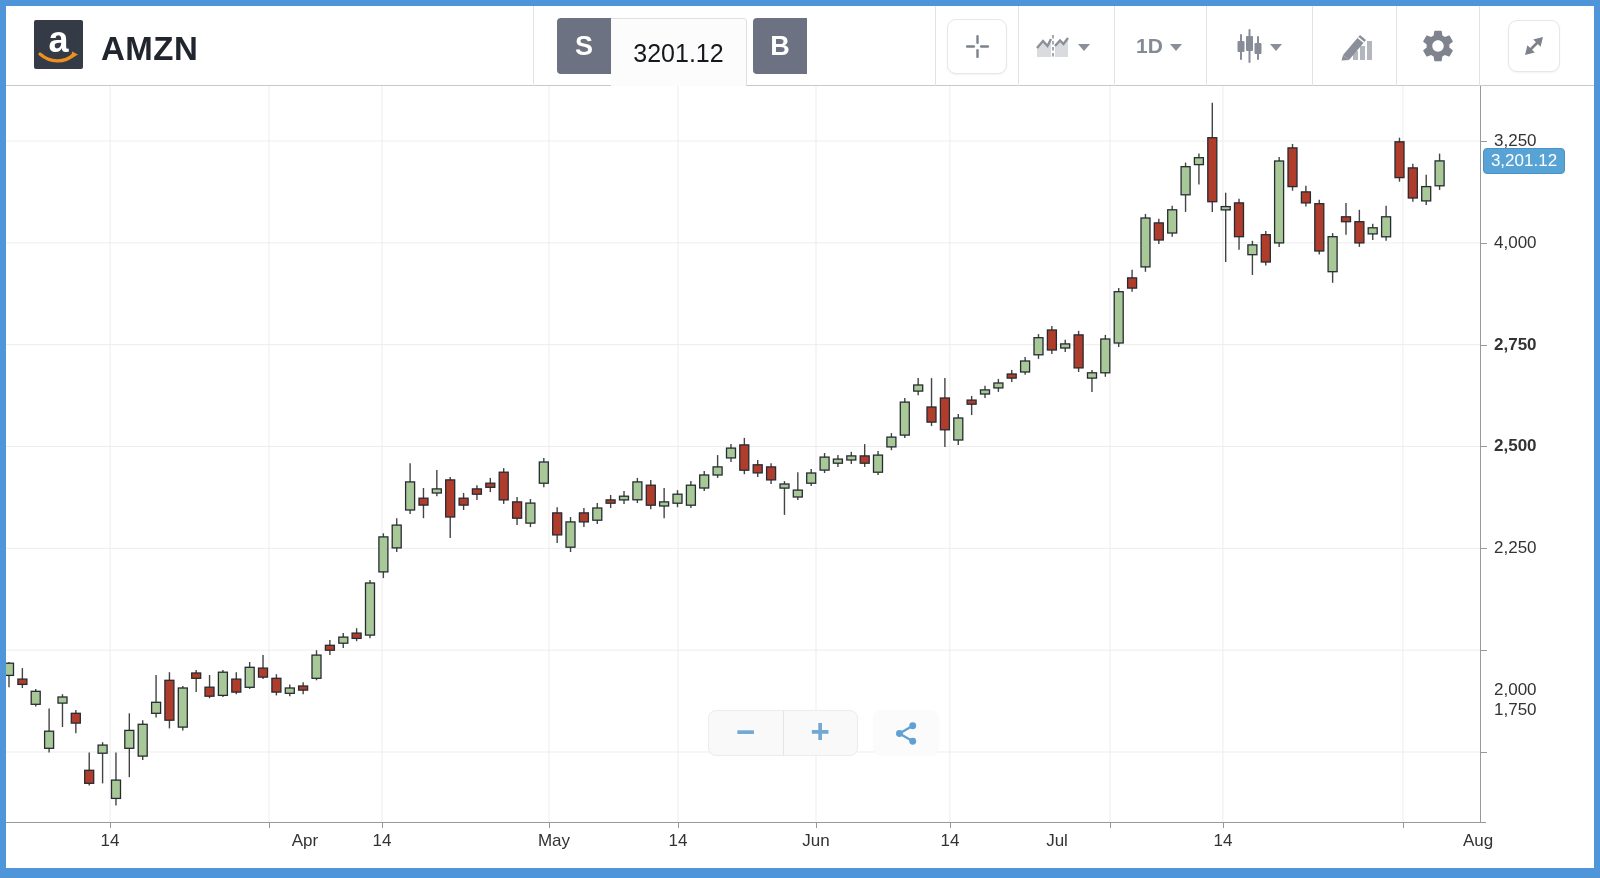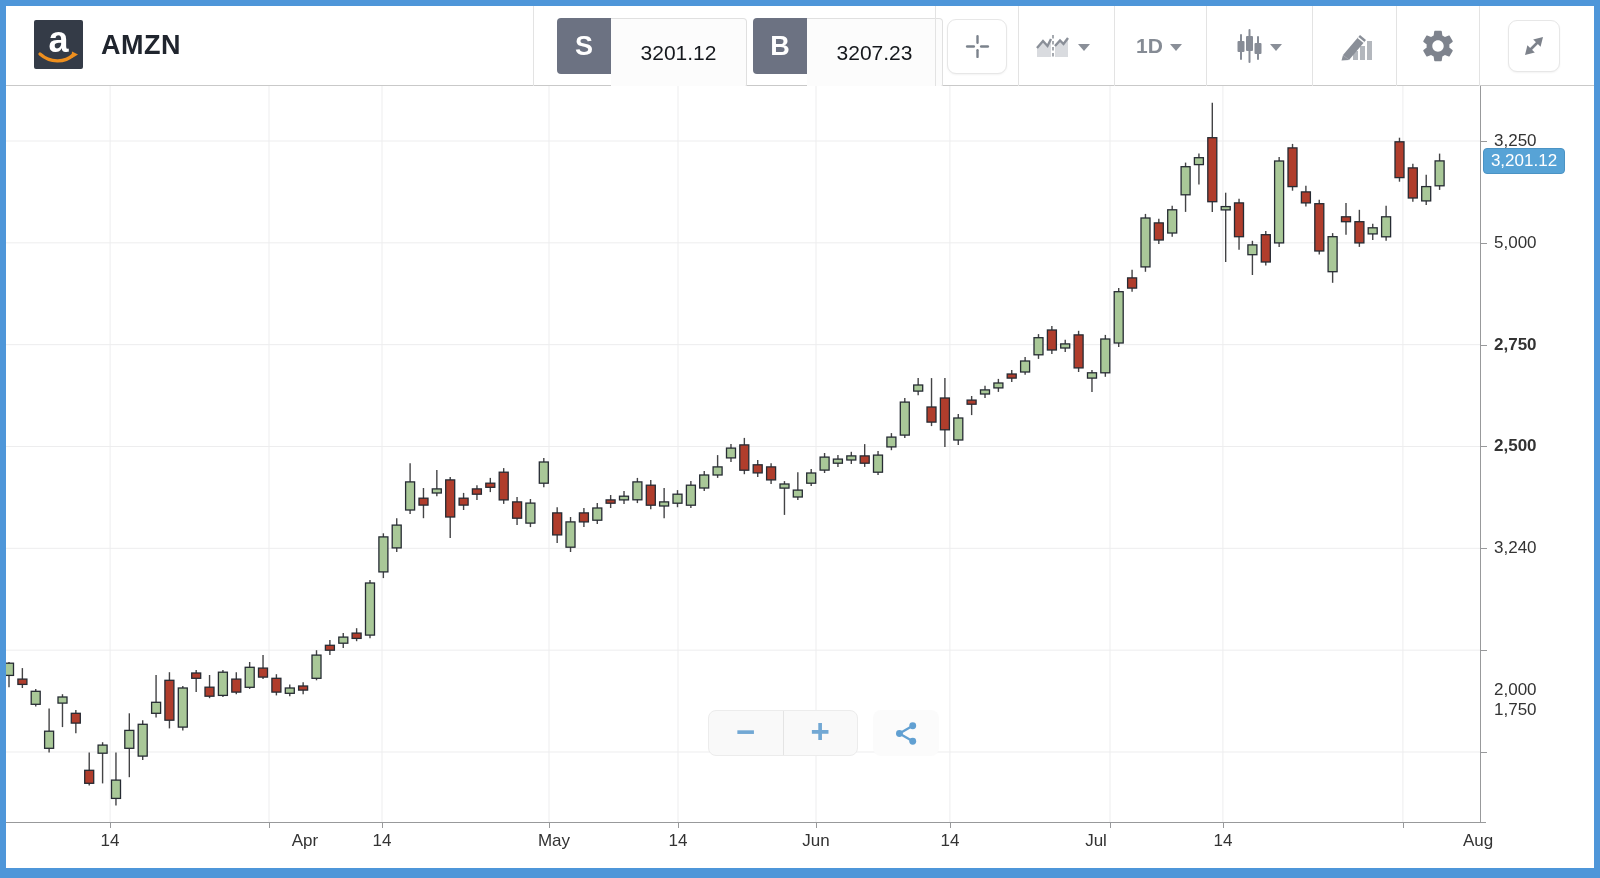--- a/index.html
+++ b/index.html
@@ -8,25 +8,25 @@
     position:relative;width:1600px;height:878px;
     border:6px solid #4e96d9;border-bottom-width:10px;
     background:#ffffff;overflow:hidden;
     font-family:"Liberation Sans", sans-serif;
   }
   
   .header{position:absolute;left:0;top:0;width:1588px;height:80px;background:#ffffff;border-bottom:1px solid #c9c9c9;}
   .logo{position:absolute;left:28px;top:14px;width:49px;height:49px;background:#343b47;border-radius:2px;}
   .logo .a{position:absolute;left:0;right:0;top:-1px;text-align:center;color:#fff;font-size:36px;font-weight:bold;line-height:42px;}
   .logo svg{position:absolute;left:4px;bottom:4px;}
-  .symbol{position:absolute;left:95px;top:24px;font-size:27px;font-weight:bold;color:#20252e;letter-spacing:.5px;}
+  .symbol{position:absolute;left:95px;top:24px;font-size:33px;font-weight:bold;color:#20252e;letter-spacing:.5px;}
   .sep{position:absolute;top:0;width:1px;height:80px;background:#e3e3e3;}
   .trade-group{position:absolute;top:12px;height:56px;display:flex;}
   .trade-btn{width:54px;height:56px;background:#6c7282;color:#fff;font-size:27px;font-weight:bold;display:flex;align-items:center;justify-content:center;border-radius:4px 0 0 4px;cursor:pointer;}
-  .trade-val{width:136px;height:70px;background:#fcfcfc;border:1px solid #e0e0e0;border-left:none;border-radius:0 4px 4px 0;display:flex;align-items:center;justify-content:center;font-size:21px;color:#15181d;}
+  .trade-val{width:136px;height:70px;background:#fcfcfc;border:1px solid #e0e0e0;border-left:none;border-radius:0 4px 4px 0;display:flex;align-items:center;justify-content:center;font-size:25px;color:#15181d;}
   .tool-btn{position:absolute;background:#fff;border:1px solid #e7e7e7;border-radius:9px;box-shadow:0 1px 2px rgba(0,0,0,.05);display:flex;align-items:center;justify-content:center;cursor:pointer;}
   .tool-flat{position:absolute;display:flex;align-items:center;justify-content:center;gap:7px;cursor:pointer;height:80px;top:0;}
   .tf-label{font-size:21px;font-weight:bold;color:#858b94;}
   .caret{width:0;height:0;border-left:6px solid transparent;border-right:6px solid transparent;border-top:7px solid #8a8f98;margin-top:3px;}
   
   .plot{position:absolute;left:0;top:80px;width:1474px;height:736px;background:#fff;}
   .axis-y-line{position:absolute;left:1474px;top:80px;width:1px;height:737px;background:#98999b;}
   .axis-x-line{position:absolute;left:0;top:816px;width:1480px;height:1px;background:#98999b;}
   .ylabel{position:absolute;left:1488px;font-size:17px;color:#333;}
   .ytick{position:absolute;left:1475px;width:6px;height:1px;background:#98999b;}
@@ -56,21 +56,20 @@
     <div class="symbol">AMZN</div>
 
     <div class="sep" style="left:527px"></div>
 
     <div class="trade-group" style="left:551px">
       <div class="trade-btn">S</div>
       <div class="trade-val">3201.12</div>
     </div>
     <div class="trade-group" style="left:747px">
       <div class="trade-btn">B</div>
-      <div class="trade-val">3207.23</div>
     </div>
 
     <div class="sep" style="left:929px"></div>
 
     <div class="tool-btn" style="left:941px;top:13px;width:60px;height:55px">
       <svg width="27" height="27" viewBox="0 0 26 26">
         <g stroke="#7b828c" stroke-width="2.3" stroke-linecap="round">
           <line x1="13" y1="3" x2="13" y2="9.5"></line>
             <line x1="13" y1="16.5" x2="13" y2="23"></line>
           <line x1="3" y1="13" x2="9.5" y2="13"></line>
@@ -384,27 +383,27 @@
         <rect x="1415.7" y="100.6" width="9" height="14.3" fill="#a9c898" stroke="#262b33" stroke-width="1.3"></rect>
         <line x1="1433.59" x2="1433.59" y1="67.6" y2="103.9" stroke="#434345" stroke-width="1.4"></line>
         <rect x="1429.1" y="74.9" width="9" height="24.9" fill="#a9c898" stroke="#262b33" stroke-width="1.3"></rect>
       </svg>
   </div>
   <div class="axis-y-line"></div>
   <div class="axis-x-line"></div>
   <div id="y-axis-labels">
       <div class="ylabel" style="top: 125px;">3,250</div>
       <div class="ytick" style="top: 135px;"></div>
-      <div class="ylabel" style="top: 226.833px;">5,000</div>
+      <div class="ylabel" style="top: 226.833px;">4,000</div>
       <div class="ytick" style="top: 236.833px;"></div>
       <div class="ylabel" style="top: 328.665px; font-weight: bold;">2,750</div>
       <div class="ytick" style="top: 338.665px;"></div>
       <div class="ylabel" style="top: 430.498px; font-weight: bold;">2,500</div>
       <div class="ytick" style="top: 440.498px;"></div>
-      <div class="ylabel" style="top: 532.33px;">3,240</div>
+      <div class="ylabel" style="top: 532.33px;">2,250</div>
       <div class="ytick" style="top: 542.33px;"></div>
       <div class="ylabel" style="top: 634.163px; margin-top: 40px;">2,000</div>
       <div class="ytick" style="top: 644.163px;"></div>
       <div class="ylabel" style="top: 694px;">1,750</div>
       <div class="ytick" style="top: 745.995px;"></div>
     </div>
   <div id="x-axis-labels">
       <div class="xlabel" style="left: 104.064px;">14</div>
       <div class="xtick" style="left: 104.064px;"></div>
       <div class="xlabel" style="left: 262.962px; margin-left: 36px;">Apr</div>
@@ -412,21 +411,21 @@
       <div class="xlabel" style="left: 376.017px;">14</div>
       <div class="xtick" style="left: 376.017px;"></div>
       <div class="xlabel" style="left: 548px;">May</div>
       <div class="xtick" style="left: 543.022px;"></div>
       <div class="xlabel" style="left: 671.997px;">14</div>
       <div class="xtick" style="left: 671.997px;"></div>
       <div class="xlabel" style="left: 809.963px;">Jun</div>
       <div class="xtick" style="left: 809.963px;"></div>
       <div class="xlabel" style="left: 943.95px;">14</div>
       <div class="xtick" style="left: 943.95px;"></div>
-      <div class="xlabel" style="left: 1090px;">Jul</div>
+      <div class="xlabel" style="left: 1051px;">Jul</div>
       <div class="xtick" style="left: 1104.03px;"></div>
       <div class="xlabel" style="left: 1216.93px;">14</div>
       <div class="xtick" style="left: 1216.93px;"></div>
       <div class="xlabel" style="left: 1472px;">Aug</div>
       <div class="xtick" style="left: 1396.91px;"></div>
     </div>
   <div class="price-tag" id="price-tag" style="top: 141.91px;">3,201.12</div>
 
   <div class="zoom-group">
     <div class="zoom-btn">−</div>

